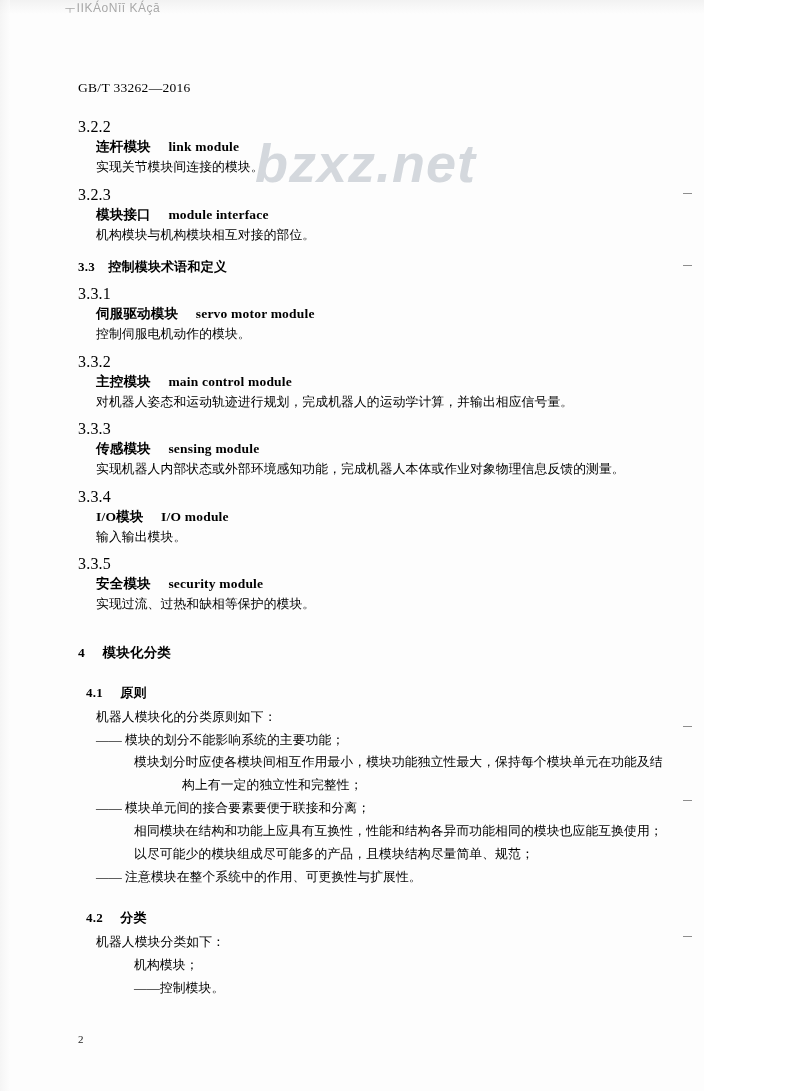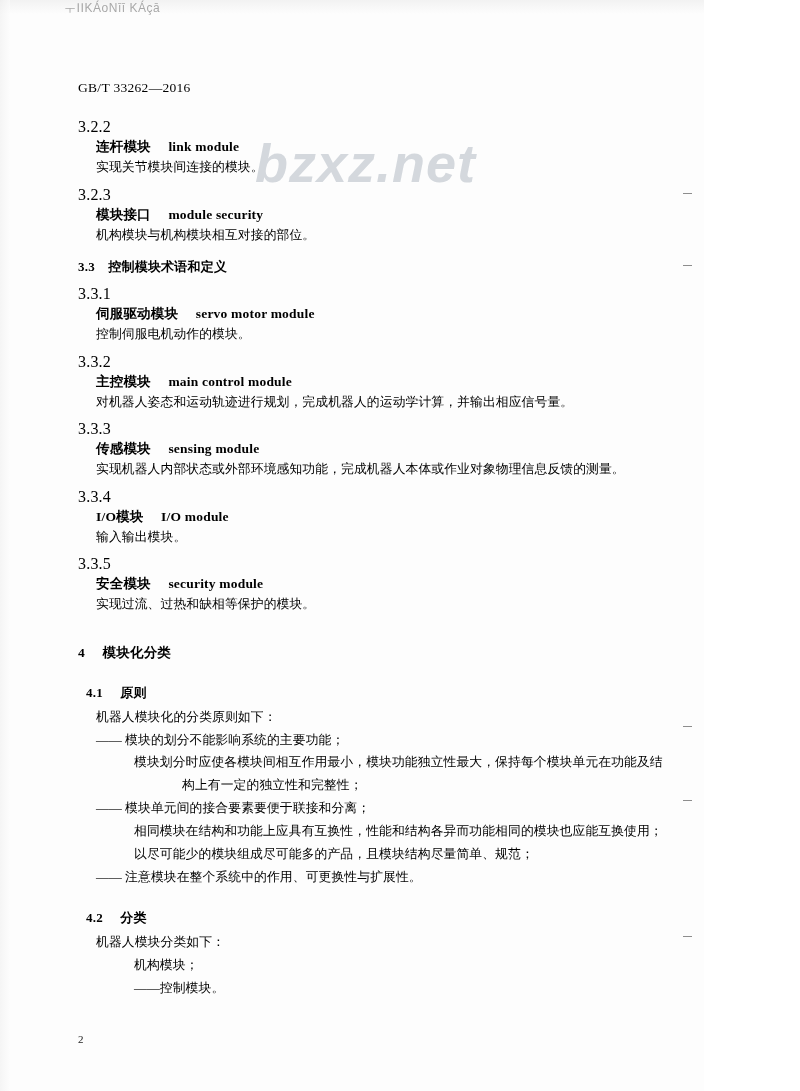--- a/index.html
+++ b/index.html
@@ -197,21 +197,21 @@
     <div class="clause-num">3.2.2</div>
     <div class="term-line">
       <span>连杆模块</span>
       <span class="en">link module</span>
     </div>
     <div class="def-line">实现关节模块间连接的模块。</div>
 
     <div class="clause-num">3.2.3</div>
     <div class="term-line">
       <span>模块接口</span>
-      <span class="en">module security</span>
+      <span class="en">module interface</span>
     </div>
     <div class="def-line">机构模块与机构模块相互对接的部位。</div>
 
     <div class="section-head">
       <span class="num">3.3</span>
       <span>控制模块术语和定义</span>
     </div>
 
     <div class="clause-num">3.3.1</div>
     <div class="term-line">

